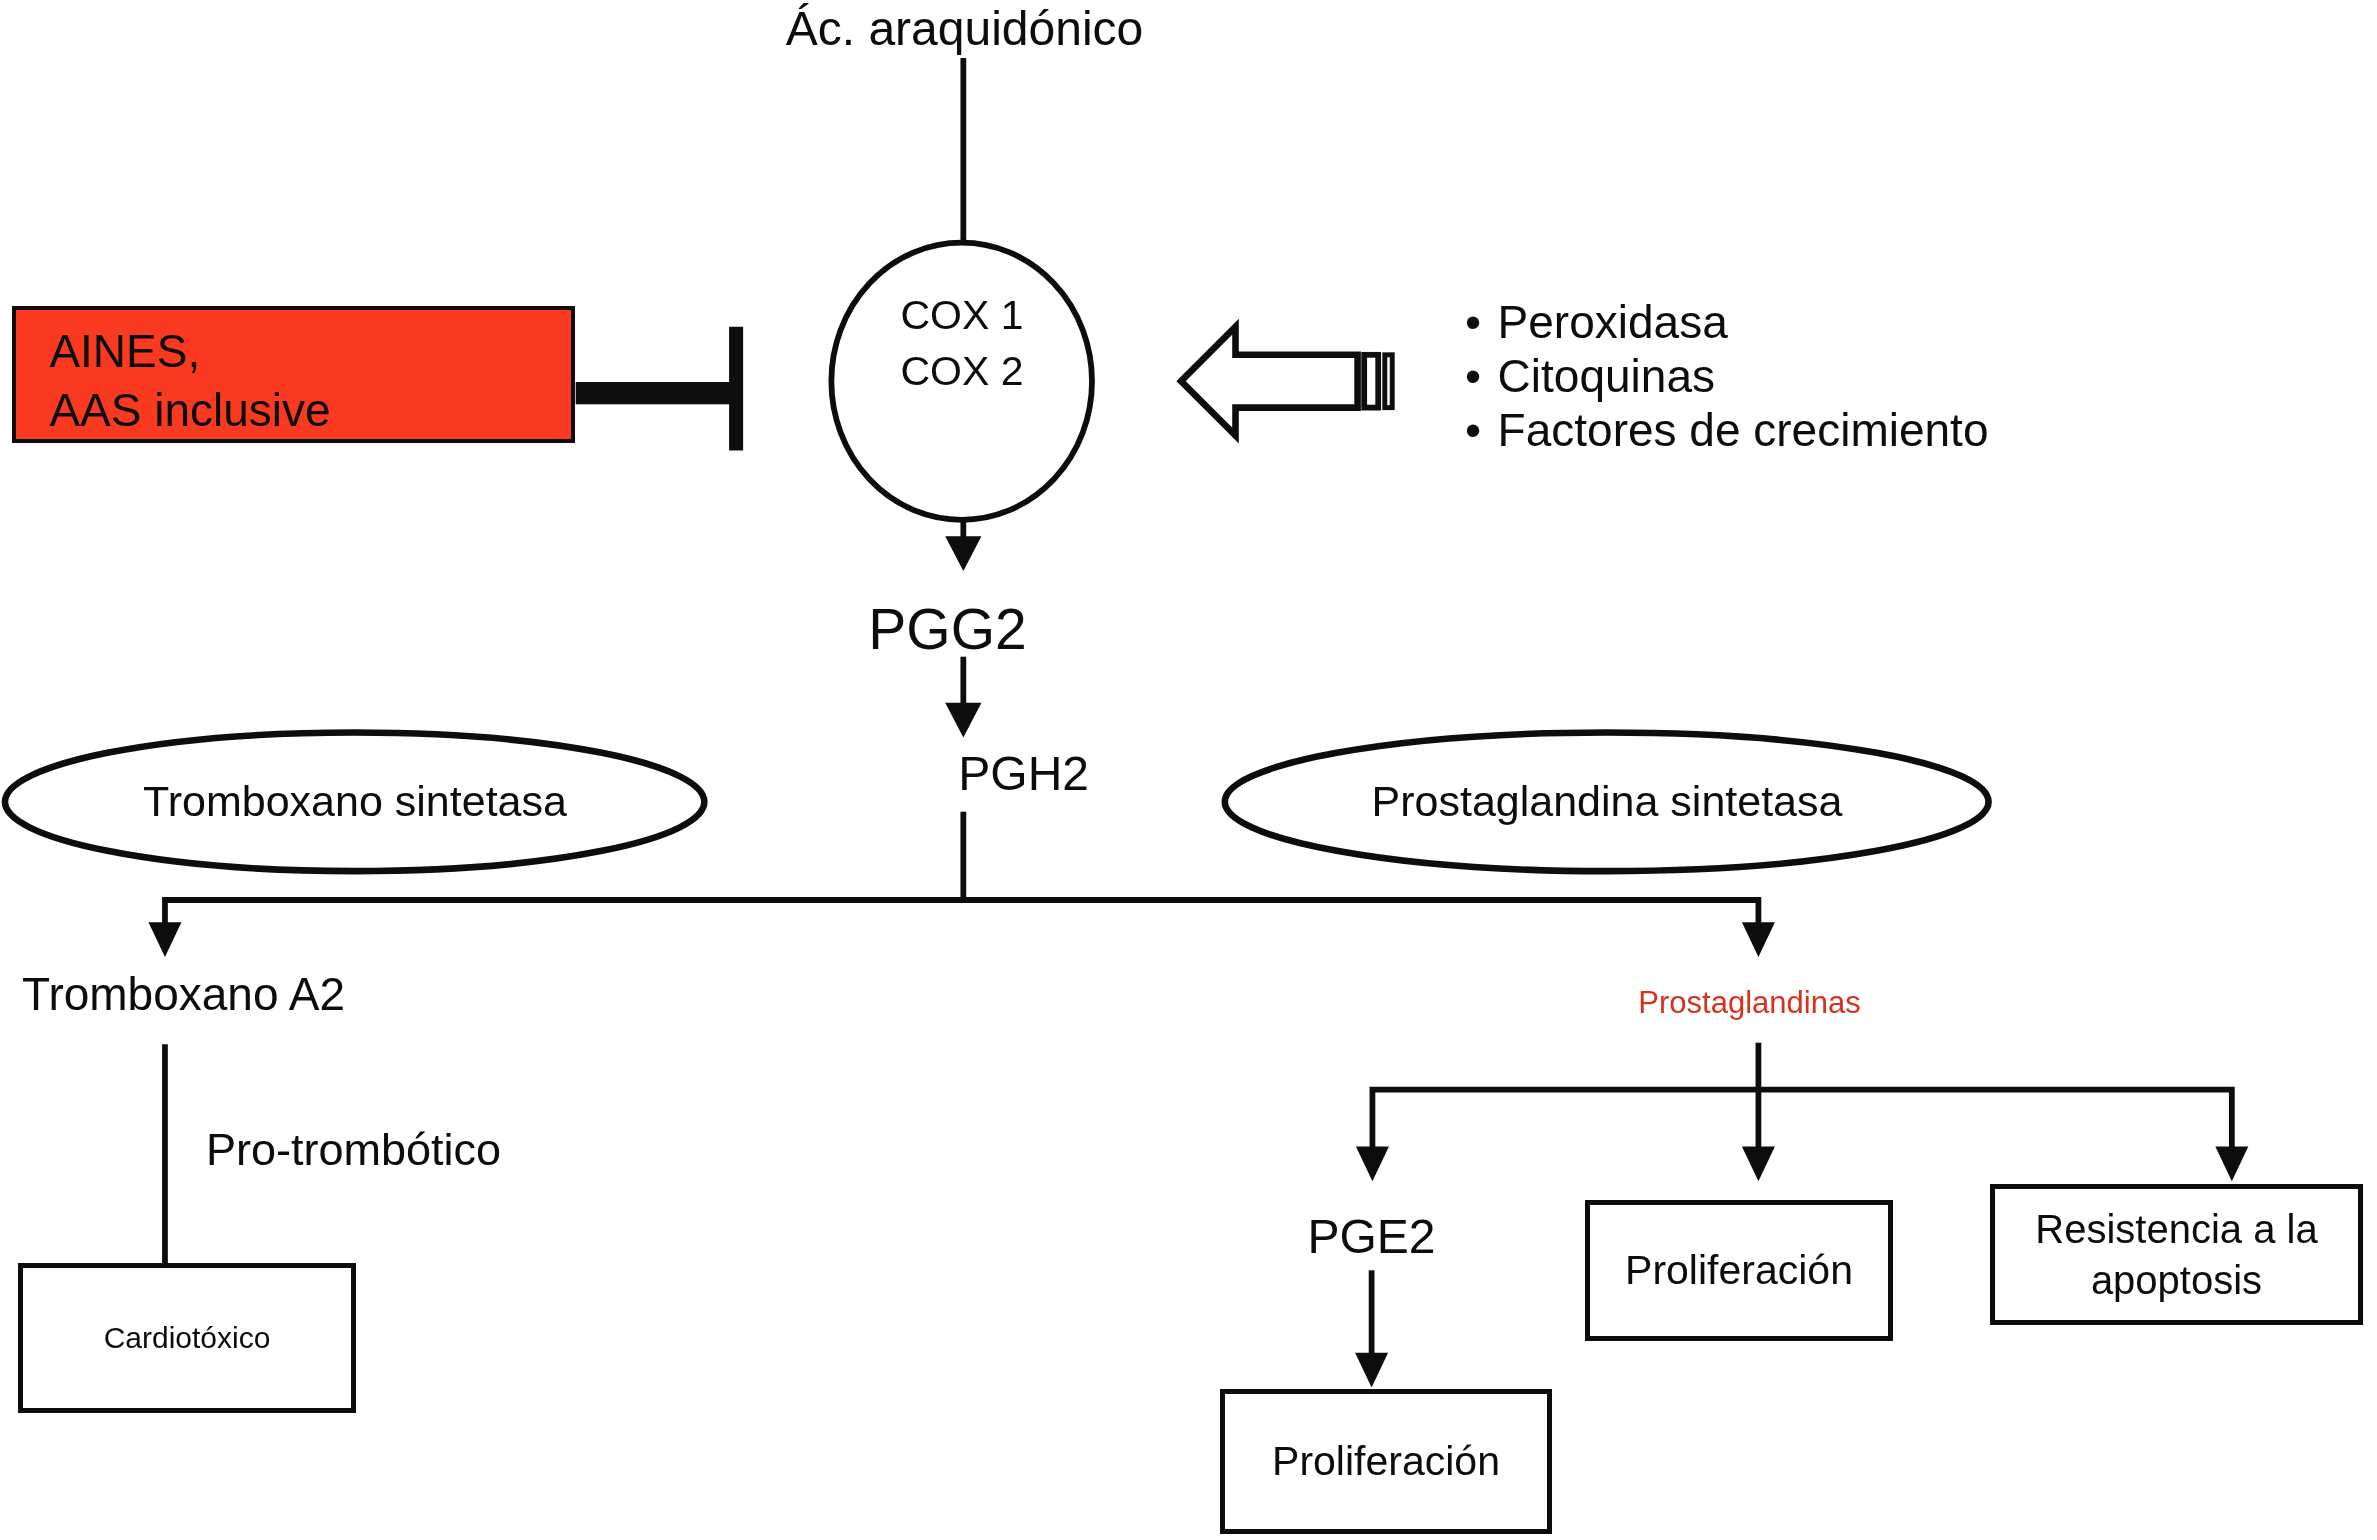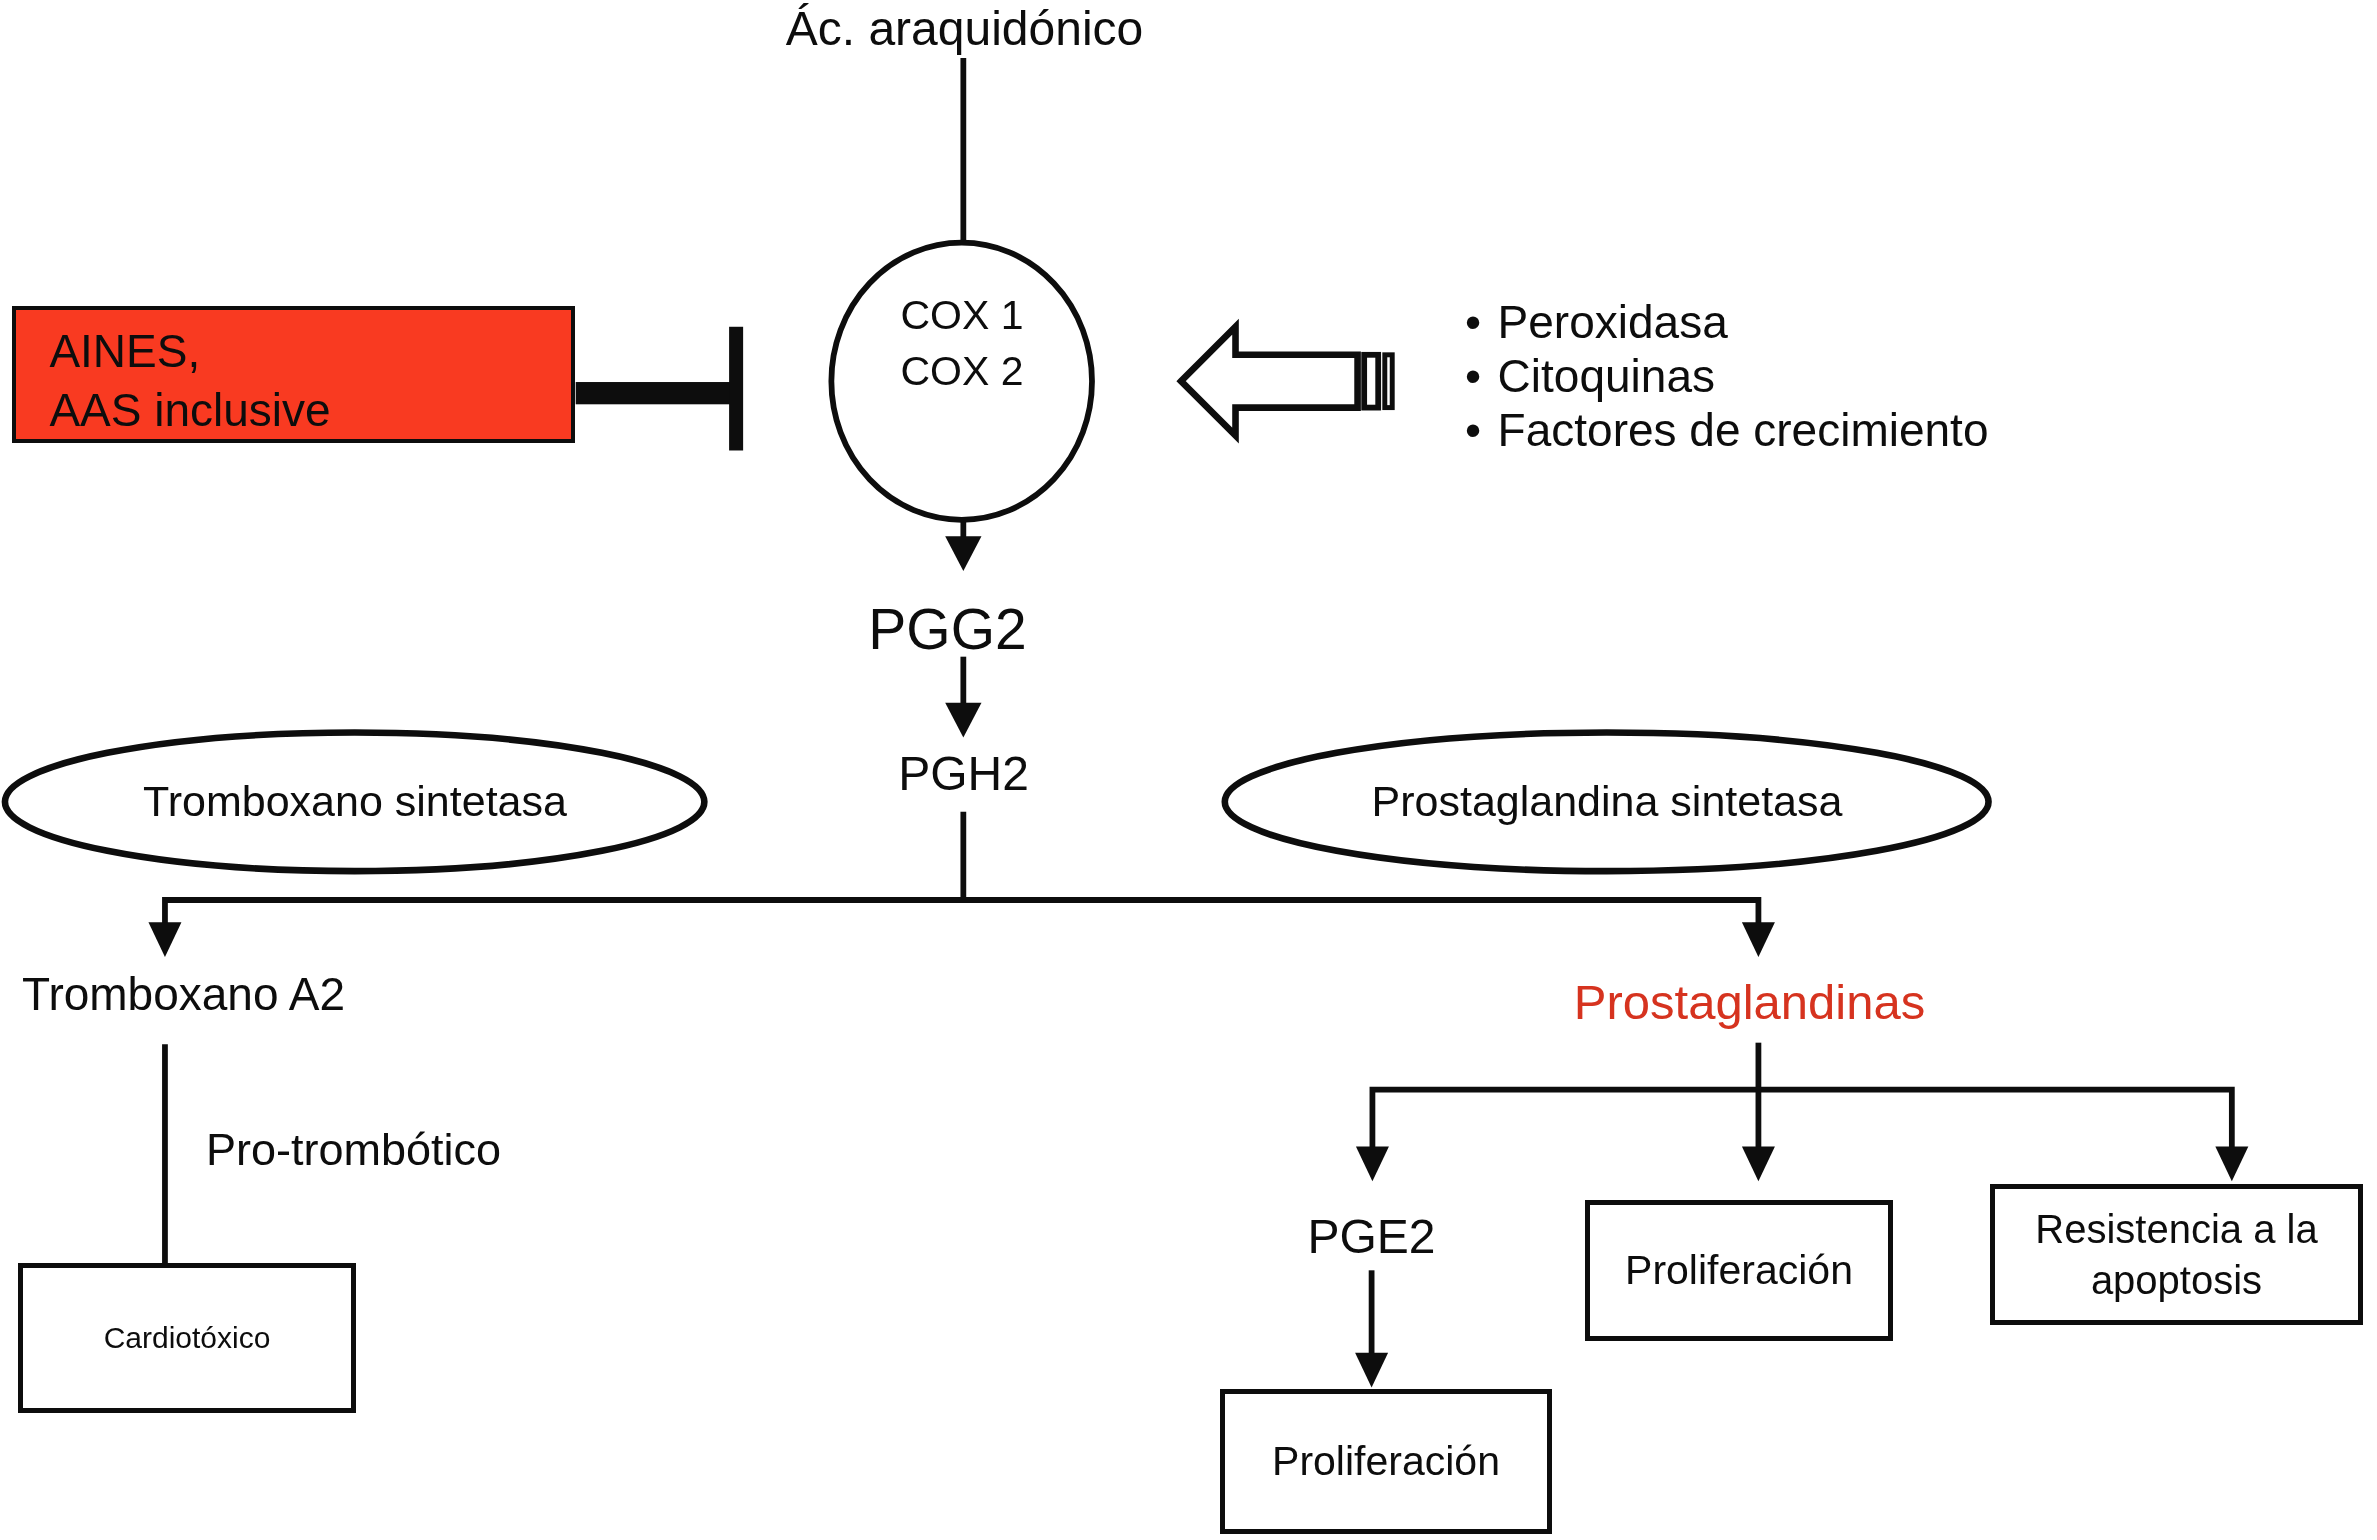--- a/index.html
+++ b/index.html
@@ -11,25 +11,25 @@
   .lbl{white-space:nowrap;}
   svg{position:absolute;left:0;top:0;}
 
   
   .title{left:709px;top:1.6px;width:511px;font-size:48px;line-height:53px;text-align:center;}
   .cox-label{left:830px;top:287px;width:264px;font-size:41px;line-height:56px;text-align:center;}
   .stimuli{left:1465px;top:295px;font-size:46px;line-height:54px;}
   .stimuli .row{display:flex;align-items:baseline;}
   .stimuli .b{margin-right:16.5px;}
   .pgg2{left:822px;top:596px;width:251px;font-size:57px;text-align:center;}
-  .pgh2{left:838px;top:746px;width:251px;font-size:48px;text-align:center;}
+  .pgh2{left:838px;top:746px;width:251px;font-size:48px;text-align:right;}
   .enz-left{left:5px;top:777px;width:700px;font-size:43px;line-height:49px;text-align:center;}
   .enz-right{left:1225px;top:777px;width:764px;font-size:43px;line-height:49px;text-align:center;}
   .txa2{left:22px;top:970px;font-size:46px;line-height:49px;}
-  .pgs{left:1572px;top:978px;width:355px;font-size:49px;line-height:49px;text-align:center;color:#d6331f;}
+  .pgs{left:1572px;top:978px;width:355px;font-size:31px;line-height:49px;text-align:center;color:#d6331f;}
   .protromb{left:206px;top:1125px;font-size:45px;line-height:49px;}
   .pge2{left:1289px;top:1209px;width:165px;font-size:48px;text-align:center;}
 
   
   .box{box-sizing:border-box;border:5px solid #0d0d0d;background:#ffffff;
        display:flex;align-items:center;justify-content:center;text-align:center;}
   .aines{left:12.4px;top:306px;width:563px;height:137px;border:4.1px solid #0d0d0d;
          background:#f93a21;display:block;box-sizing:border-box;
          font-size:46px;line-height:59px;padding:11.5px 0 0 33px;text-align:left;}
   .cardio{left:18px;top:1263px;width:338px;height:150px;font-size:30px;}

